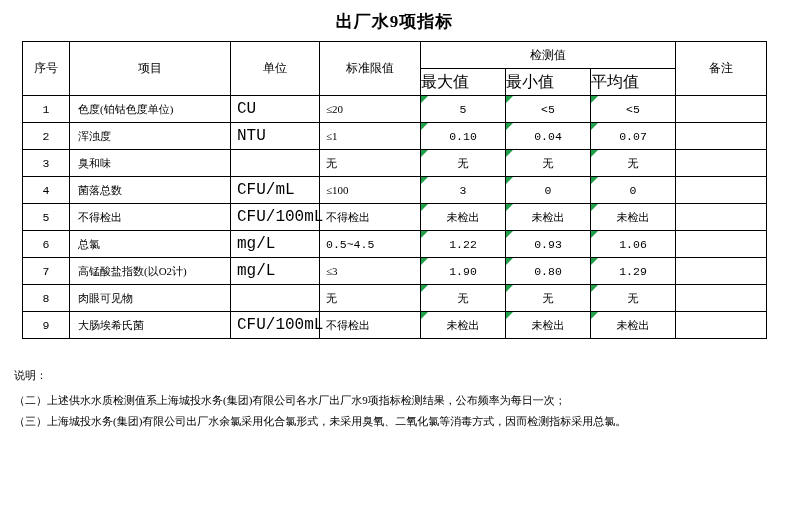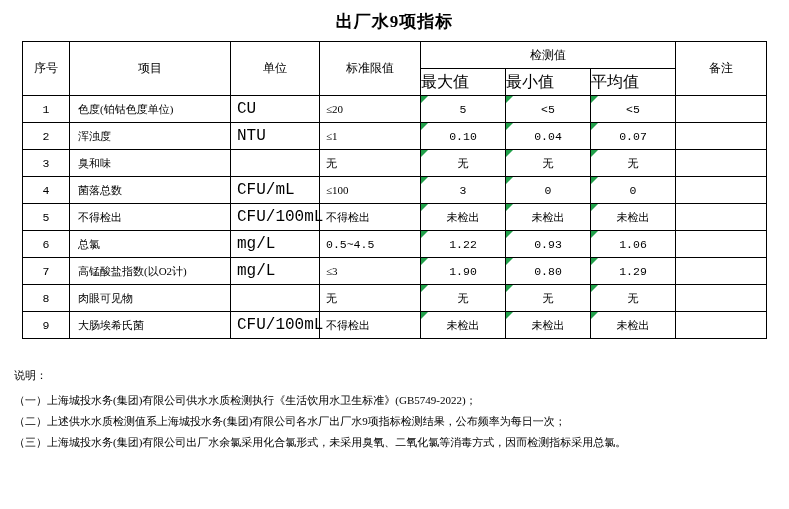--- a/index.html
+++ b/index.html
@@ -231,18 +231,17 @@
           <td class="c-val cn green-corner">未检出</td>
           <td class="c-remark"></td>
         </tr>
 
       </tbody>
     </table>
   </div>
 
   <div class="notes">
     <div class="lead">说明：</div>
-    <div>（一）上海城投水务(集团)有限公司供水水质检测执行《生活饮用水卫生标准》(GB5749-2022)；</div>
     <div>（二）上述供水水质检测值系上海城投水务(集团)有限公司各水厂出厂水9项指标检测结果，公布频率为每日一次；</div>
     <div>（三）上海城投水务(集团)有限公司出厂水余氯采用化合氯形式，未采用臭氧、二氧化氯等消毒方式，因而检测指标采用总氯。</div>
   </div>
 
 </div>
 
 </body></html>

